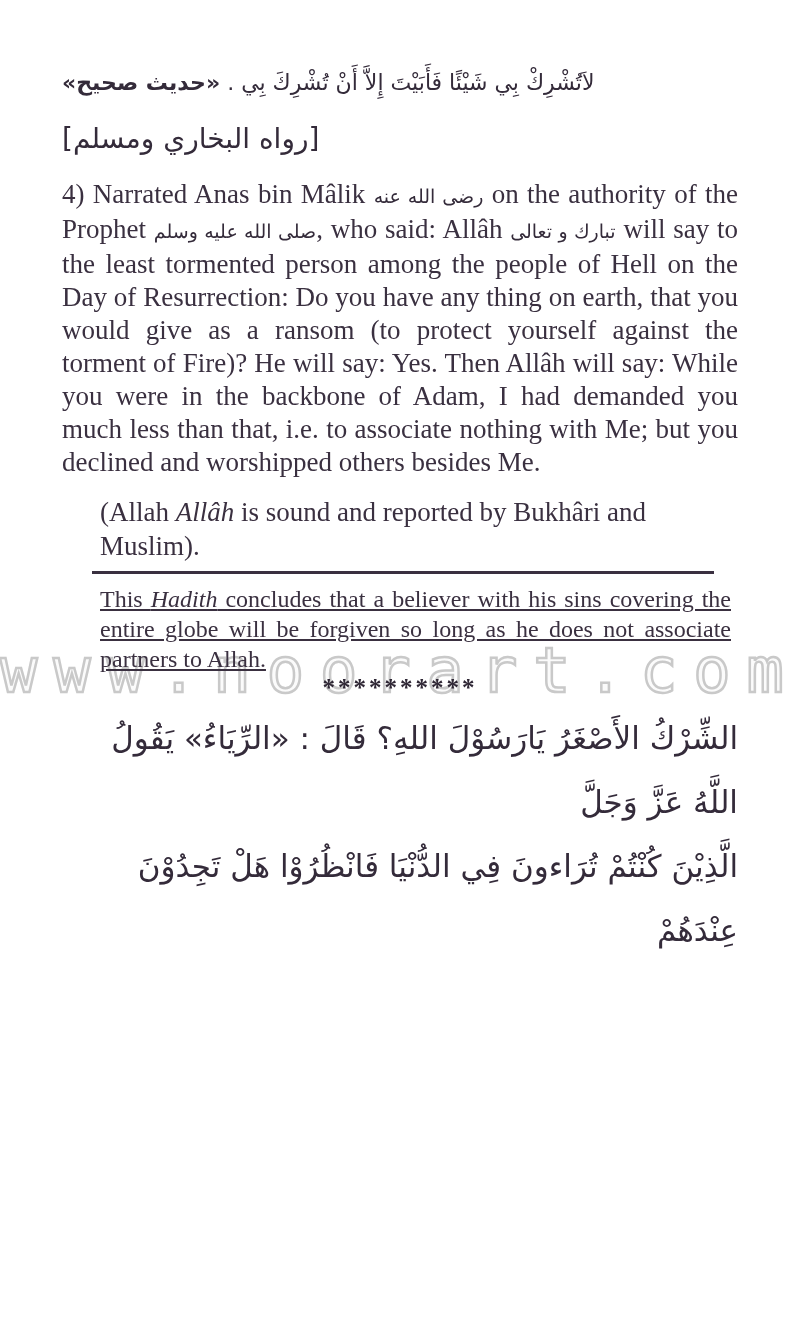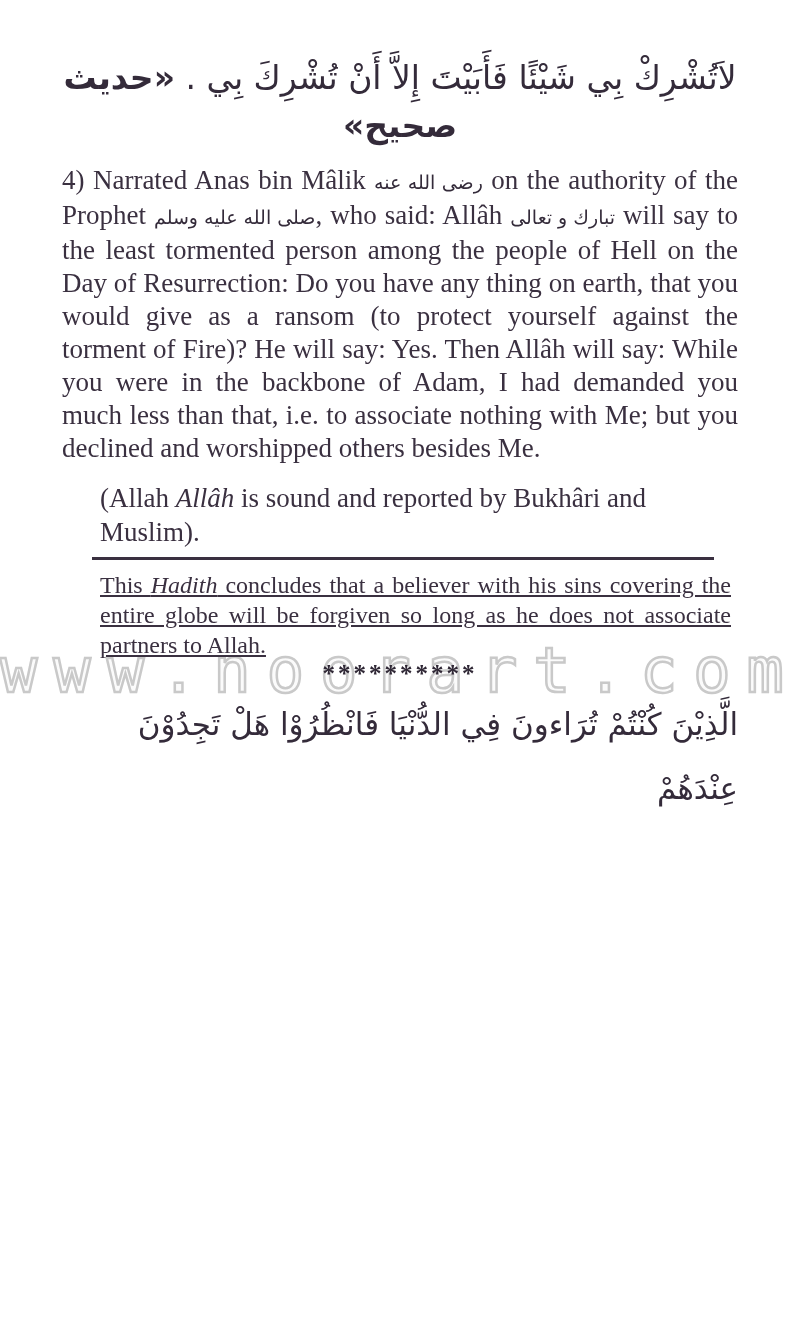--- a/index.html
+++ b/index.html
@@ -34,41 +34,41 @@
     padding:54px 62px 0 62px;
   }
 
   .ar { font-family:"DejaVu Sans", sans-serif; color:#342b3a; }
   .b  { font-weight:bold; }
   .it { font-style:italic; }
 
   
   .ar-top-line {
     direction:rtl;
-    text-align:center;
-    font-size:33px;
-    line-height:48px;
+    text-align:left;
+    font-size:22px;
+    line-height:58px;
   }
   .ar-top-source {
     direction:rtl;
     text-align:left;
     font-size:28px;
     line-height:50px;
     margin-top:2px;
   }
 
   
   .para4 {
     margin-top:14px;
     font-size:27px;
     line-height:33px;
     text-align:justify;
   }
   .ar-inline {
-    font-family:Liberation Serif, serif;
+    font-family:Liberation Sans, sans-serif;
     font-size:19px;
   }
   .note {
     margin:16px 10px 0 38px;
     font-size:27px;
     line-height:34px;
   }
   .rule {
     height:3px;
     background:#3a3040;
@@ -111,28 +111,30 @@
   }
 </style>
 </head>
 <body>
 
 <div class="watermark">www.noorart.com</div>
 
 <div class="page">
 
   <div class="ar ar-top-line"><span>لاَتُشْرِكْ بِي شَيْئًا فَأَبَيْتَ إِلاَّ أَنْ تُشْرِكَ بِي . </span><span class="b">«حديث صحيح»</span></div>
+  <div class="ar ar-top-source">[رواه البخاري ومسلم]</div>
 
   <p class="para4"><span>4) Narrated Anas bin Mâlik </span><span class="ar ar-inline" lang="ar" dir="rtl">رضى الله عنه</span><span> on the authority of the Prophet </span><span class="ar ar-inline" lang="ar" dir="rtl">صلى الله عليه وسلم</span><span>, who said: Allâh </span><span class="ar ar-inline" lang="ar" dir="rtl">تبارك و تعالى</span><span> will say to the least tormented person among the people of Hell on the Day of Resurrection: Do you have any thing on earth, that you would give as a ransom (to protect yourself against the torment of Fire)? He will say: Yes. Then Allâh will say: While you were in the backbone of Adam, I had demanded you much less than that, i.e. to associate nothing with Me; but you declined and worshipped others besides Me.</span></p>
 
   <p class="note"><span>(Allah </span><span class="it">Allâh</span><span>  is sound and reported by Bukhâri and Muslim).</span></p>
 
   <div class="rule"></div>
   <p class="footnote"><span>This </span><span class="it">Hadith</span><span> concludes that a believer with his sins covering the entire globe will be forgiven so long as he does not associate partners to Allah.</span></p>
 
   <div class="stars">**********</div>
 
   <div class="ar5">
+    <div class="ar ar5-line">الشِّرْكُ الأَصْغَرُ يَارَسُوْلَ اللهِ؟ قَالَ : «الرِّيَاءُ» يَقُولُ اللَّهُ عَزَّ وَجَلَّ</div>
     <div class="ar ar5-line">الَّذِيْنَ كُنْتُمْ تُرَاءونَ فِي الدُّنْيَا فَانْظُرُوْا هَلْ تَجِدُوْنَ عِنْدَهُمْ</div>
 
   </div>
 
 </div>
 
 </body></html>

